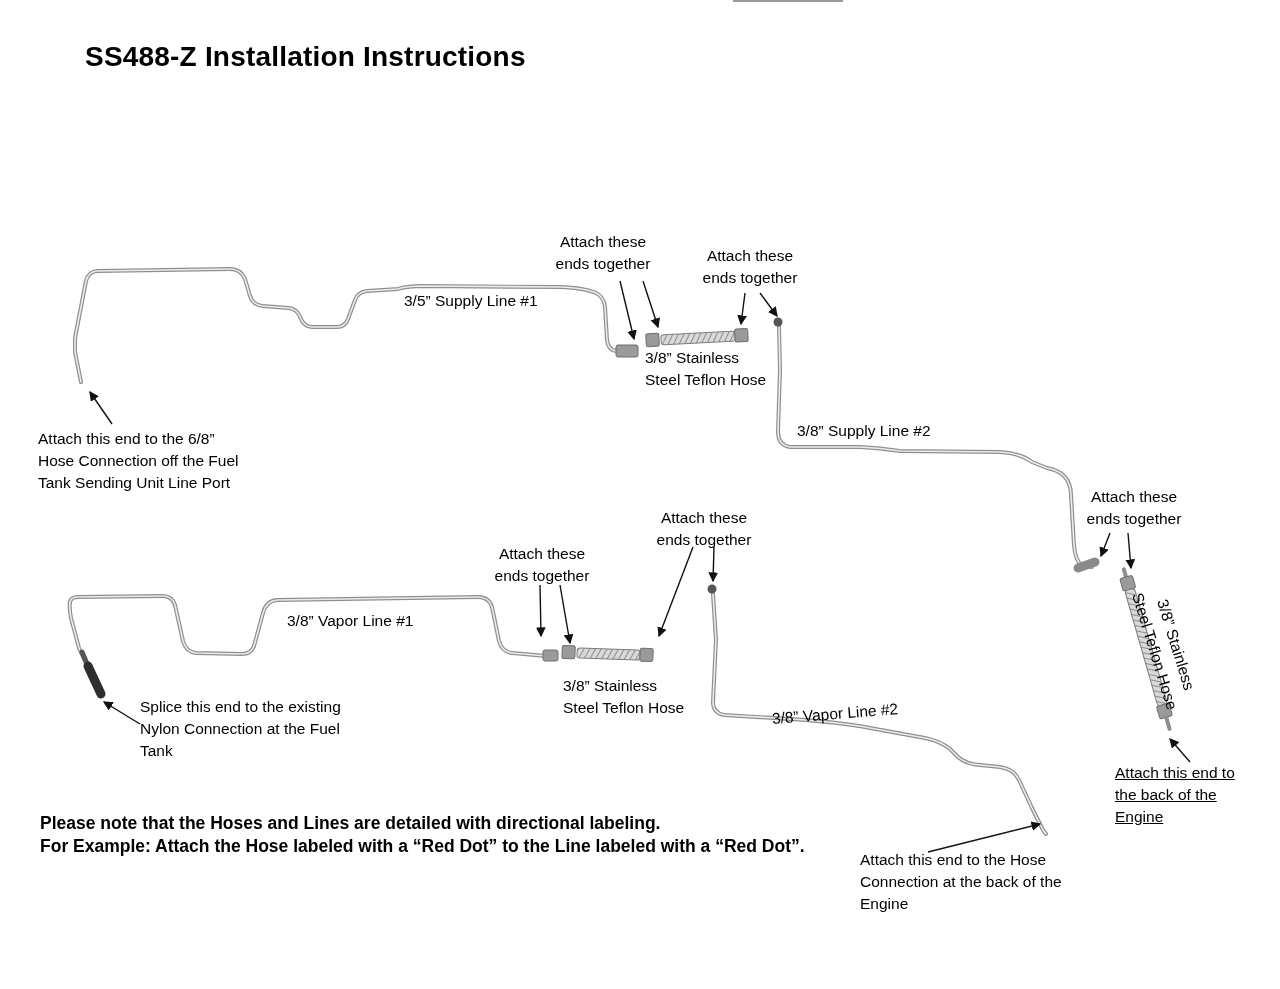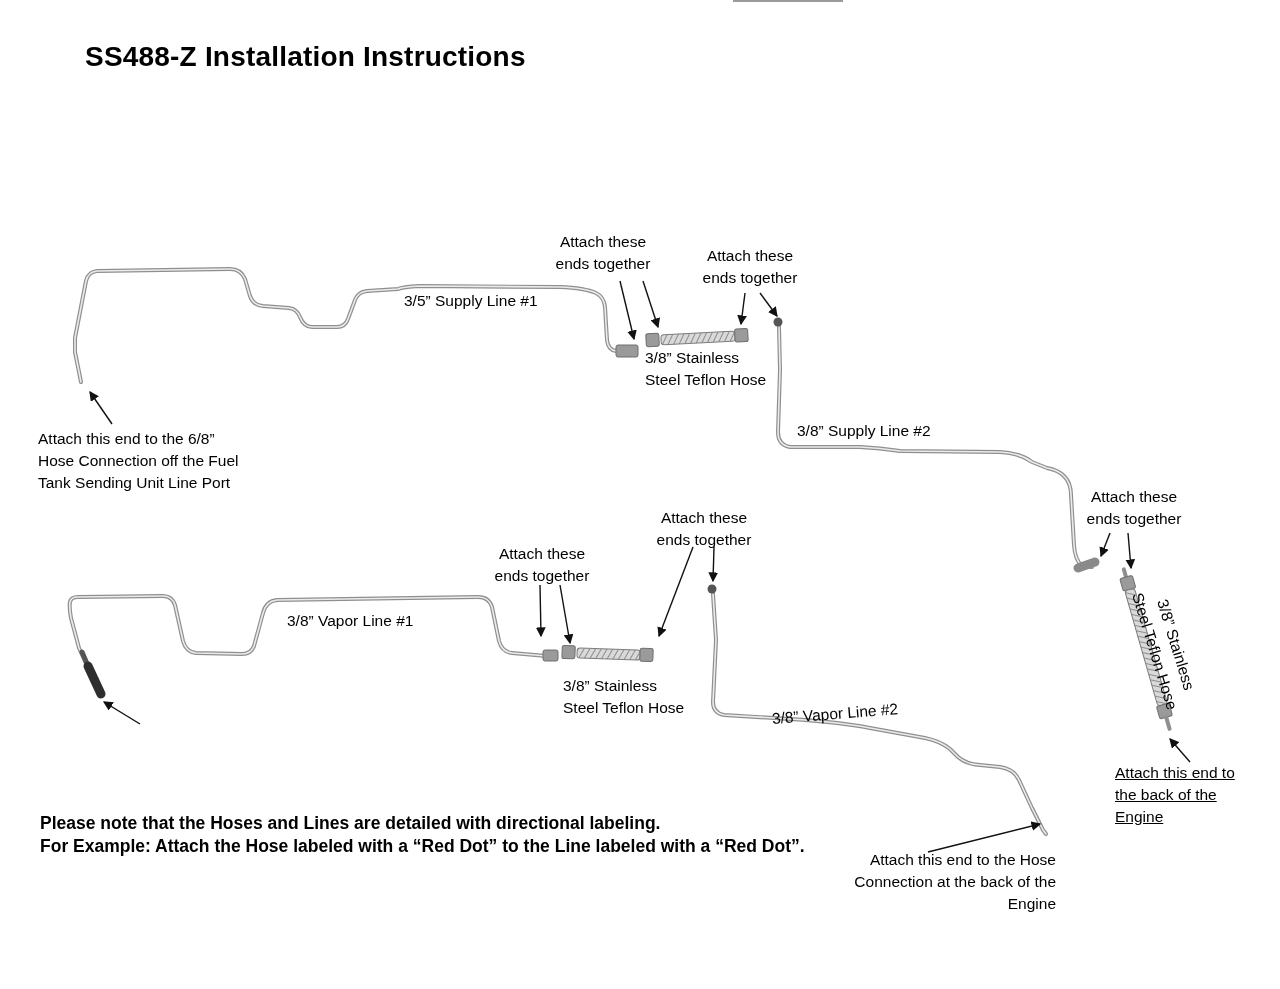--- a/index.html
+++ b/index.html
@@ -119,27 +119,30 @@
 Hose Connection off the Fuel
 Tank Sending Unit Line Port</div>
   <div class="lbl c" style="left:646px; top:507px; width:116px;">Attach these
 ends together</div>
   <div class="lbl c" style="left:484px; top:543px; width:116px;">Attach these
 ends together</div>
   <div class="lbl nw" style="left:287px; top:610px;">3/8” Vapor Line #1</div>
   <div class="lbl" style="left:563px; top:675px; width:150px;">3/8” Stainless
 Steel Teflon Hose</div>
   <div class="lbl nw" style="left:772px; top:708px; transform:rotate(-4.5deg); transform-origin:left center;">3/8” Vapor Line #2</div>
+  <div class="lbl" style="left:140px; top:696px; width:220px;">Splice this end to the existing
+Nylon Connection at the Fuel
+Tank</div>
   <div class="lbl c" style="left:1076px; top:486px; width:116px;">Attach these
 ends together</div>
   <div class="lbl c" style="left:1090px; top:626px; width:150px; transform:rotate(73deg);">3/8” Stainless
 Steel Teflon Hose</div>
   <div class="lbl" style="left:1115px; top:762px; width:140px;text-decoration:underline;">Attach this end to
 the back of the
 Engine</div>
-  <div class="lbl" style="left:826px; top:849px; width:230px;text-align:right;">Attach this end to the Hose
+  <div class="lbl" style="left:860px; top:849px; width:230px;">Attach this end to the Hose
 Connection at the back of the
 Engine</div>
 
   <div class="bold-line" style="left:40px; top:813px;">Please note that the Hoses and Lines are detailed with directional labeling.</div>
   <div class="bold-line" style="left:40px; top:836px;">For Example: Attach the Hose labeled with a “Red Dot” to the Line labeled with a “Red Dot”.</div>
 
 </div>
 
 </body></html>

